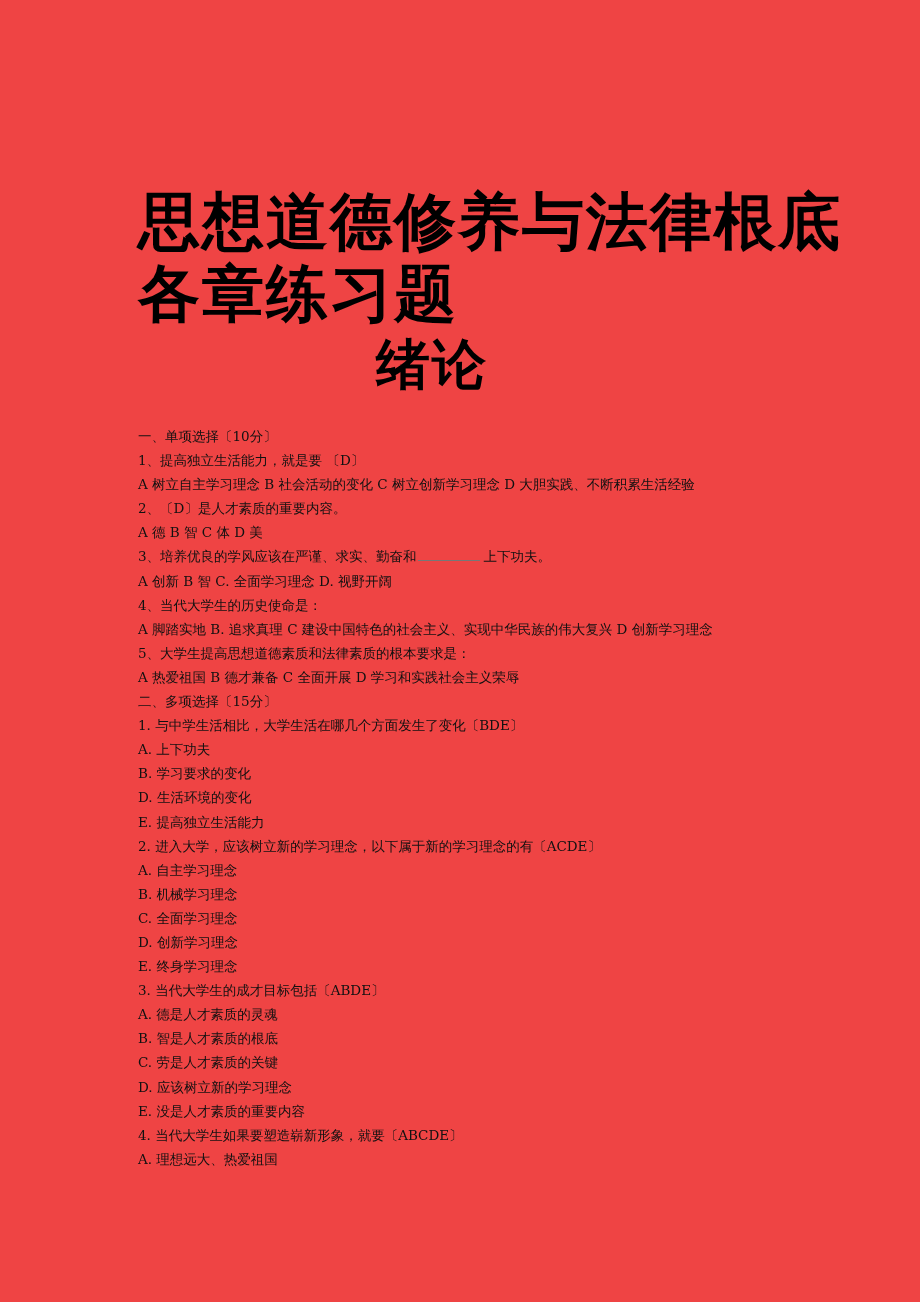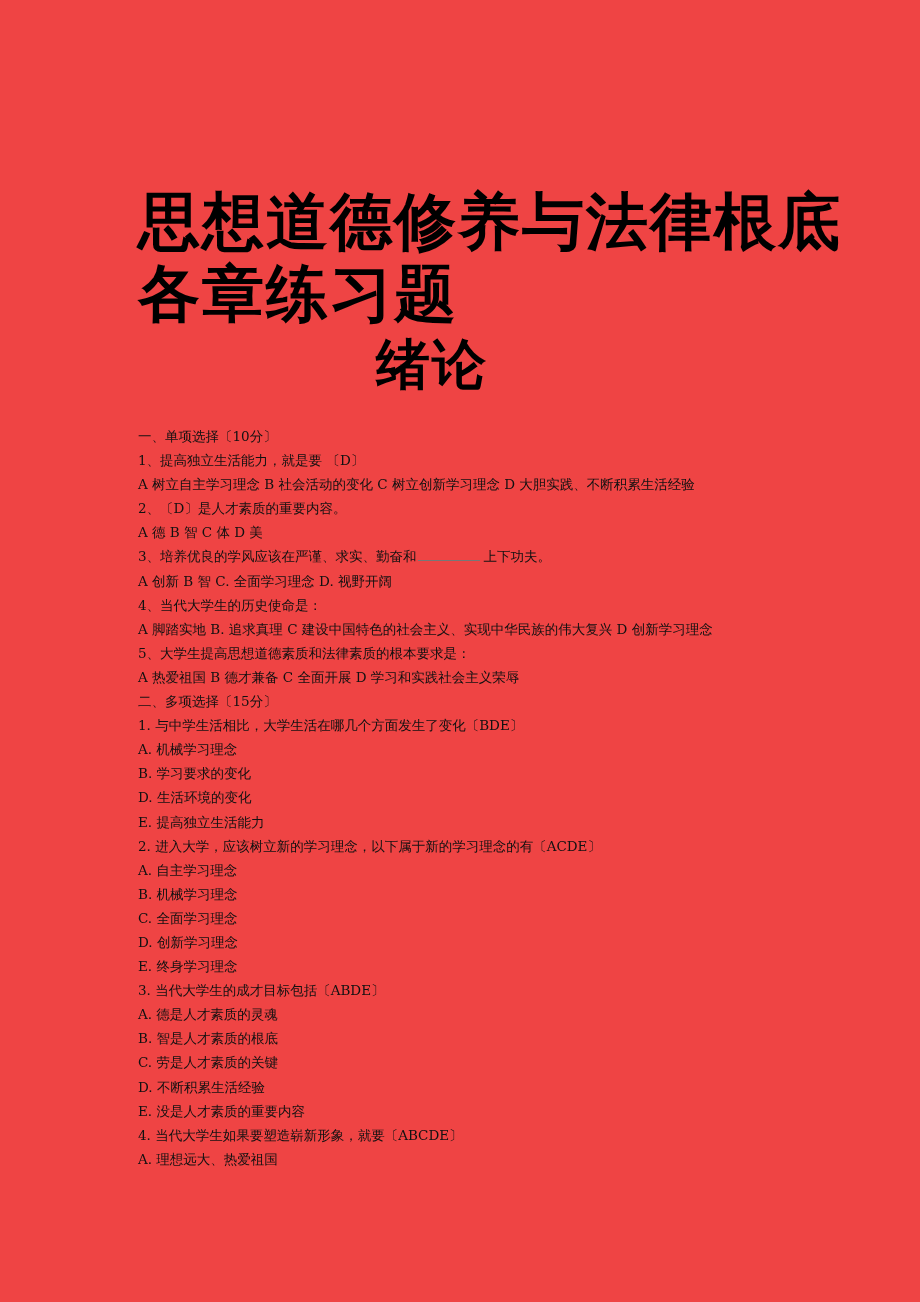--- a/index.html
+++ b/index.html
@@ -49,35 +49,35 @@
 
     <div class="line">4、当代大学生的历史使命是：</div>
     <div class="line">A 脚踏实地 B. 追求真理 C 建设中国特色的社会主义、实现中华民族的伟大复兴 D  创新学习理念</div>
 
     <div class="line">5、大学生提高思想道德素质和法律素质的根本要求是：</div>
     <div class="line">A 热爱祖国 B 德才兼备 C 全面开展 D 学习和实践社会主义荣辱</div>
 
     <div class="line">二、多项选择〔15分〕</div>
 
     <div class="line">1. 与中学生活相比，大学生活在哪几个方面发生了变化〔BDE〕</div>
-    <div class="line">A. 机械学习理念</div>
+    <div class="line">A. 上下功夫</div>
     <div class="line">B. 学习要求的变化</div>
     <div class="line">D. 生活环境的变化</div>
     <div class="line">E. 提高独立生活能力</div>
 
     <div class="line">2. 进入大学，应该树立新的学习理念，以下属于新的学习理念的有〔ACDE〕</div>
     <div class="line">A. 自主学习理念</div>
     <div class="line">B. 机械学习理念</div>
     <div class="line">C. 全面学习理念</div>
     <div class="line">D. 创新学习理念</div>
     <div class="line">E. 终身学习理念</div>
 
     <div class="line">3. 当代大学生的成才目标包括〔ABDE〕</div>
     <div class="line">A. 德是人才素质的灵魂</div>
     <div class="line">B. 智是人才素质的根底</div>
     <div class="line">C. 劳是人才素质的关键</div>
-    <div class="line">D. 不断积累生活经验</div>
+    <div class="line">D. 应该树立新的学习理念</div>
     <div class="line">E. 没是人才素质的重要内容</div>
 
     <div class="line">4. 当代大学生如果要塑造崭新形象，就要〔ABCDE〕</div>
     <div class="line">A. 理想远大、热爱祖国</div>
   </div>
 </div>
 
 </body></html>

